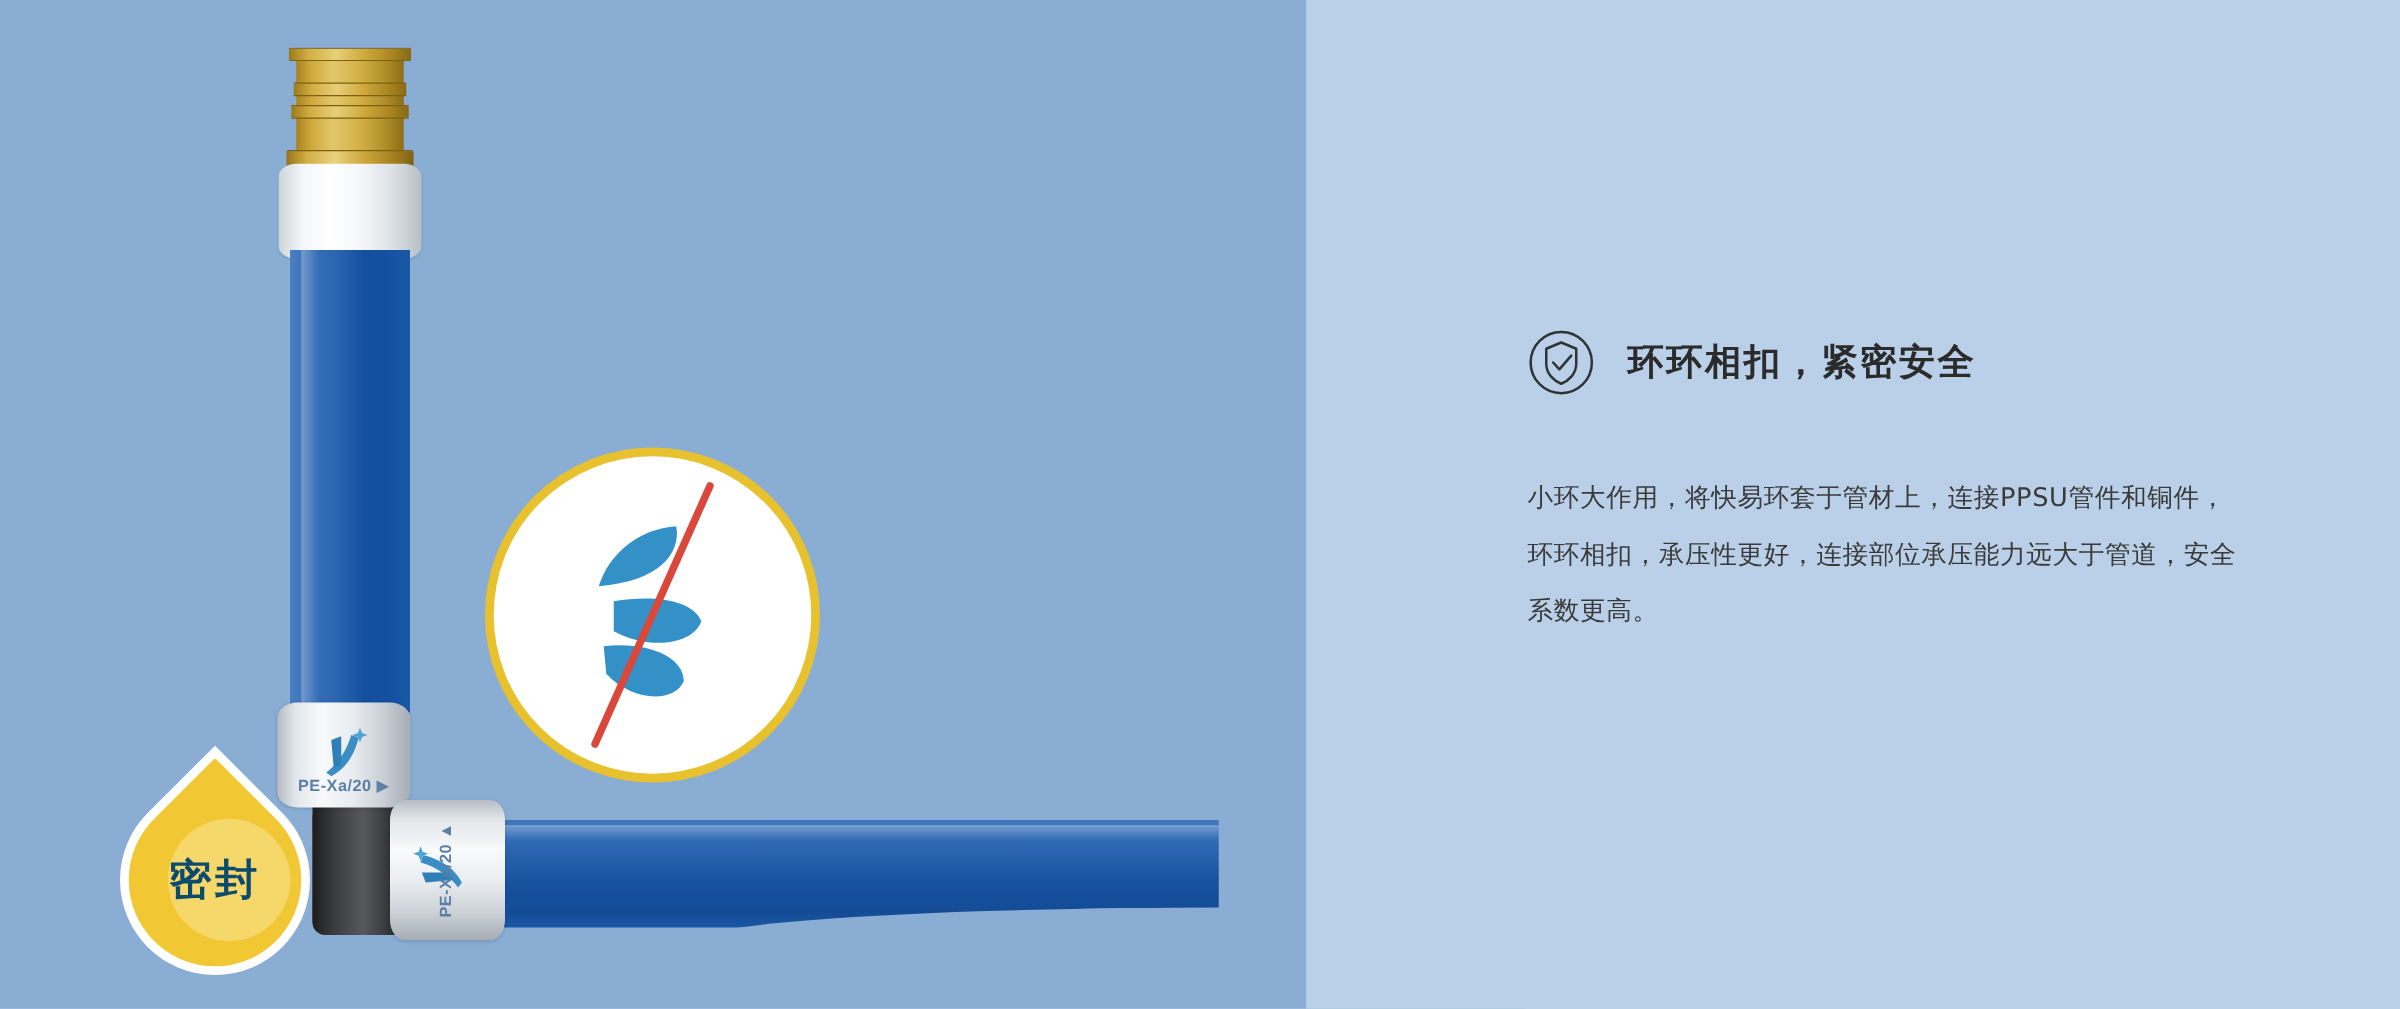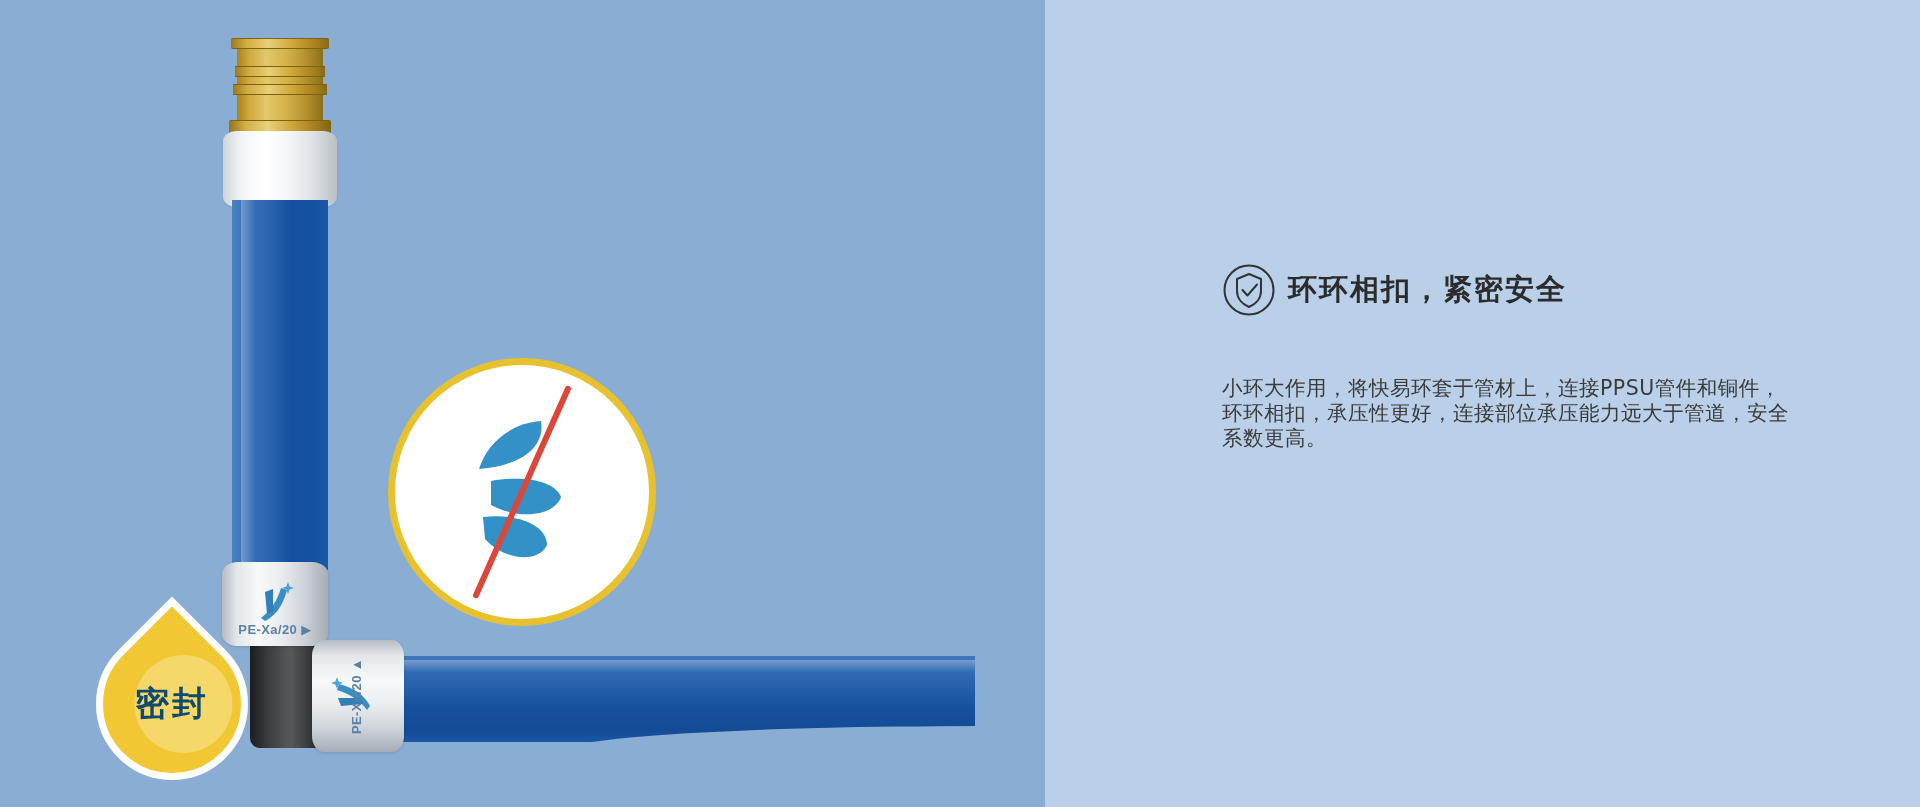--- a/index.html
+++ b/index.html
@@ -137,28 +137,28 @@
     border-radius:50%;background:#f6d769;
   }
   .seal-text{
     position:absolute;left:0;top:0;width:152px;height:152px;
     display:flex;align-items:center;justify-content:center;
     font-size:34px;font-weight:700;color:#0c4a6e;letter-spacing:3px;
   }
 
   
   .content{position:absolute;left:1222px;top:246px;width:580px;}
-  .heading-row{display:flex;align-items:center;gap:12px;}
+  .heading-row{display:flex;align-items:center;gap:26px;}
   .shield-icon{width:54px;height:54px;flex:0 0 54px;}
   .heading-text{
     font-size:29px;font-weight:700;color:#2b2b2b;letter-spacing:2px;
     font-family:"DejaVu Sans","Liberation Sans",sans-serif;
   }
   .body-text{
-    margin-top:42px;font-size:20.5px;line-height:25px;color:#3a3a3a;
+    margin-top:42px;font-size:20.5px;line-height:45px;color:#3a3a3a;
     letter-spacing:.5px;width:570px;
     font-family:"DejaVu Sans","Liberation Sans",sans-serif;
   }
 </style>
 </head>
 <body>
 
 <div class="stage">
 
   <div class="panel-left">

